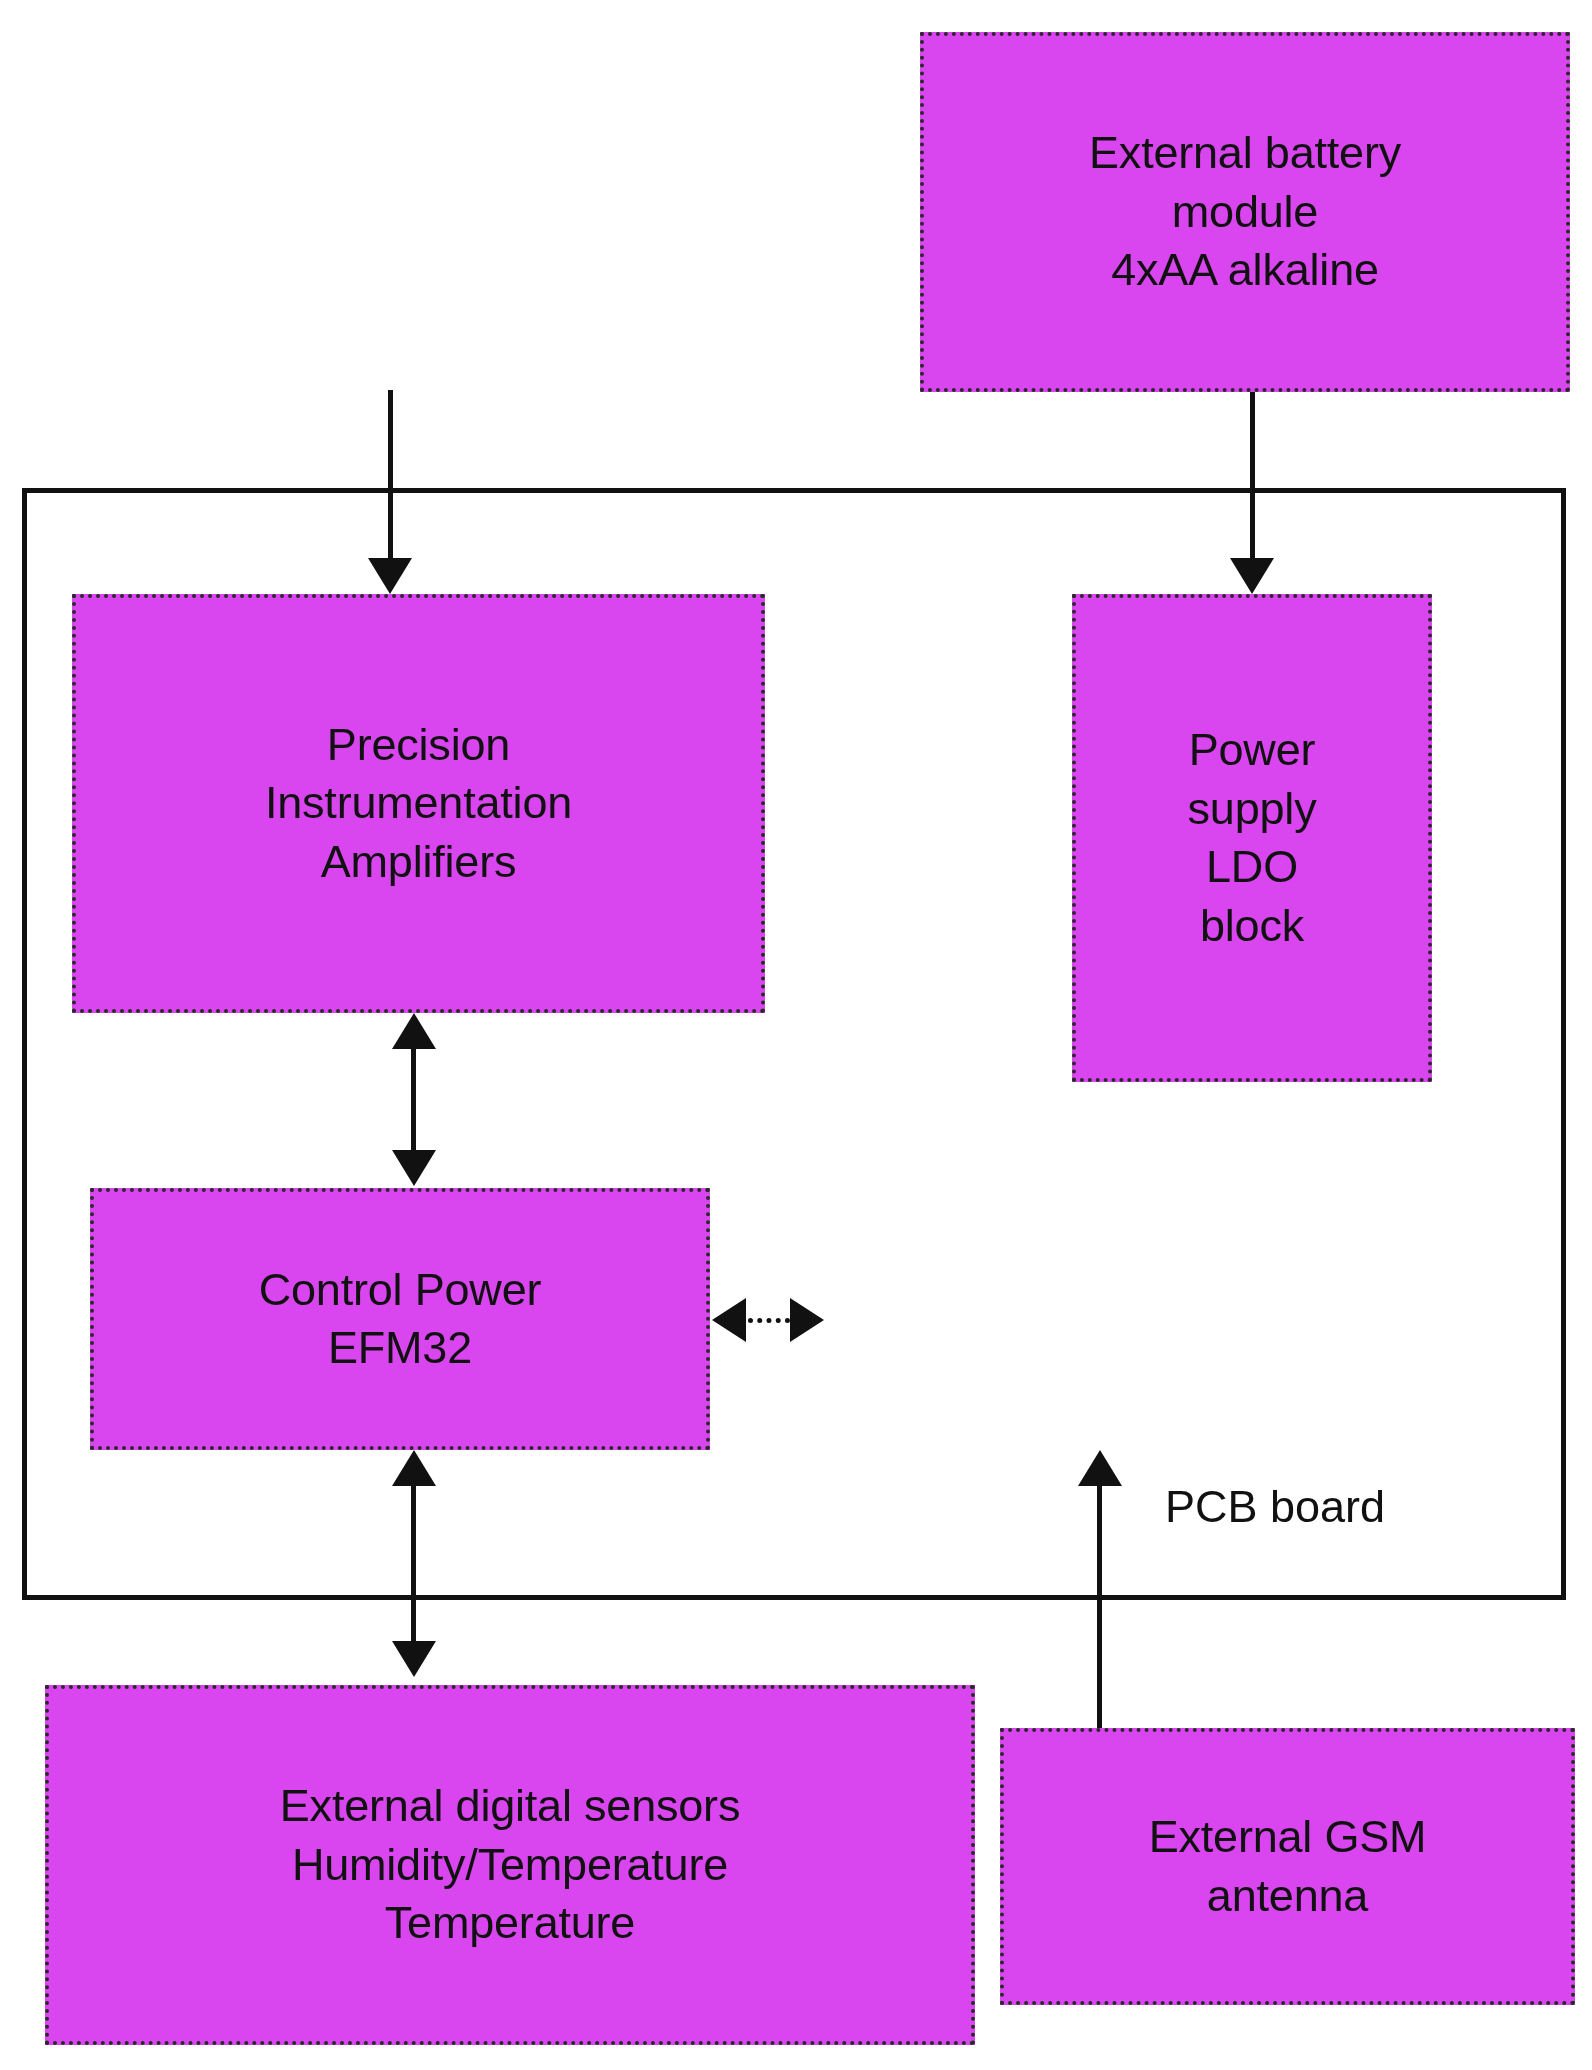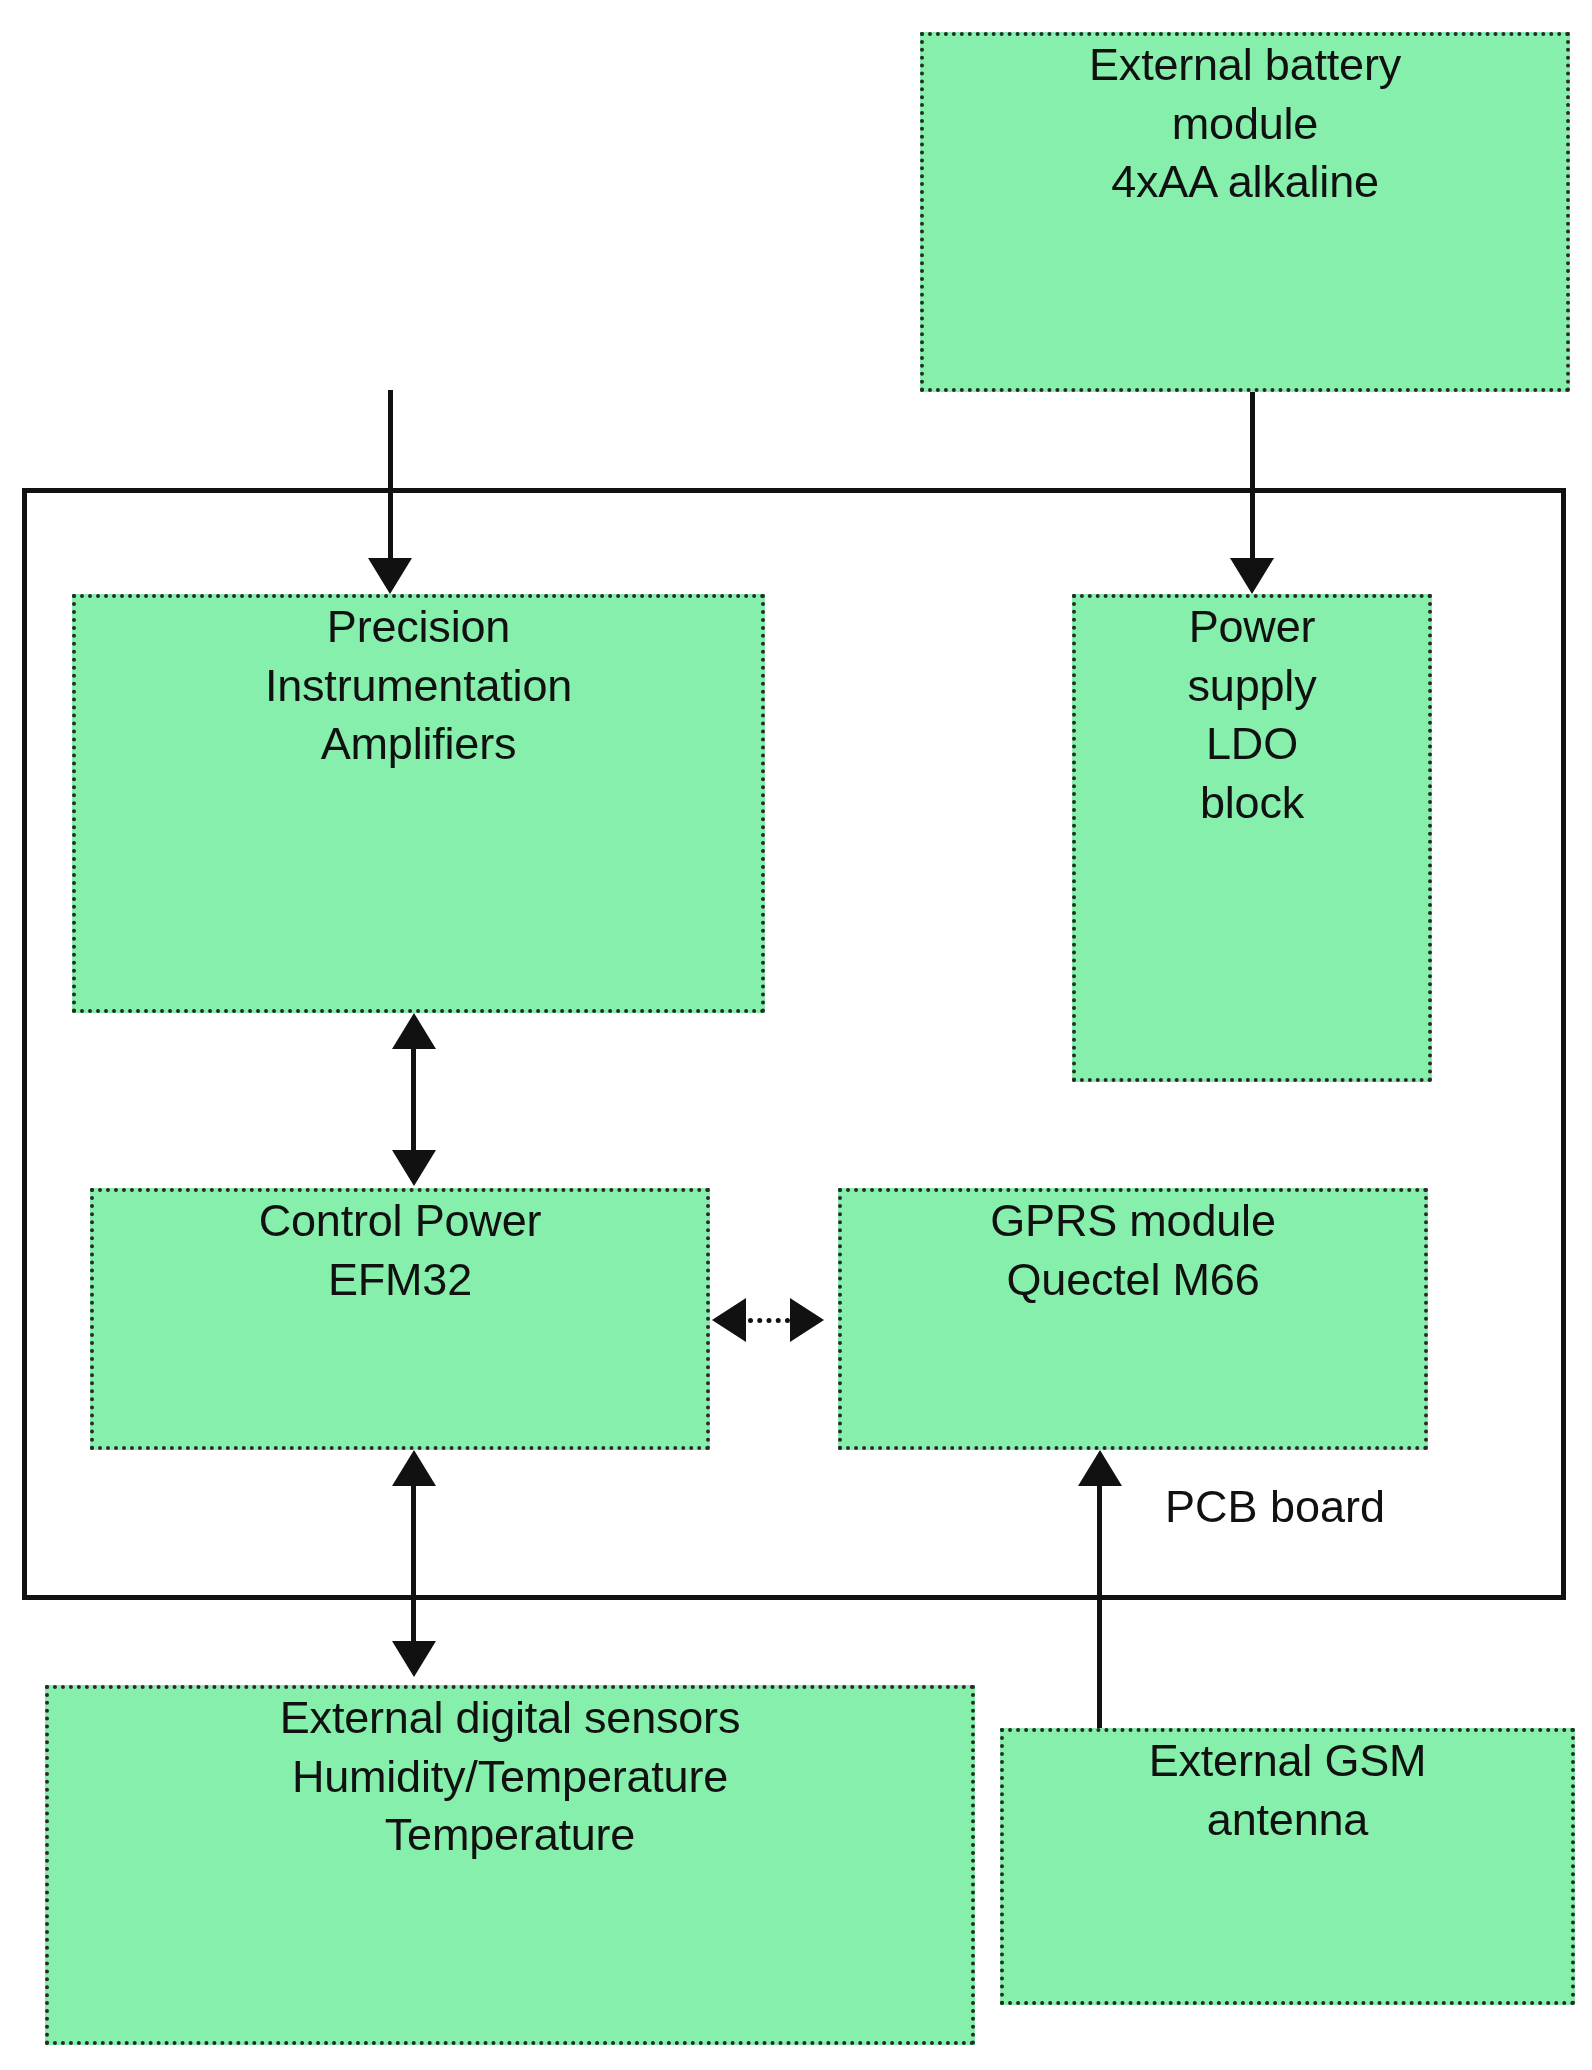--- a/index.html
+++ b/index.html
@@ -8,23 +8,23 @@
     width:1592px;
     height:2070px;
     background:#ffffff;
     font-family:"Liberation Sans", sans-serif;
     color:#111111;
     overflow:hidden;
   }
   .dbox{
     position:absolute;
     border:4px dotted #2a2a2a;
-    background:#86efac;
+    background:#d946ef;
     display:flex;
-    align-items:flex-start;
+    align-items:center;
     justify-content:center;
     box-sizing:border-box;
   }
   .dbox .lbl{
     text-align:center;
     line-height:1.30;
     font-size:45px;
     font-weight:400;
     letter-spacing:-0.2px;
     padding:0 10px;
@@ -120,24 +120,20 @@
     <div class="head head-up" style="left:392px; top:1013px;"></div>
     <div class="shaft vshaft" style="left:411px; top:1046px; height:106px;"></div>
     <div class="head head-down" style="left:392px; top:1150px;"></div>
   </div>
 
   <div class="dbox" style="left:90px; top:1188px; width:620px; height:262px;">
     <span class="lbl">Control Power
 EFM32</span>
   </div>
 
-  <div class="dbox" style="left:838px; top:1188px; width:590px; height:262px;">
-    <span class="lbl">GPRS module
-Quectel M66</span>
-  </div>
 
   <div>
     <div class="head head-left" style="left:712px; top:1298px;"></div>
     <div class="dotshaft" style="left:748px; top:1318px; width:42px;"></div>
     <div class="head head-right" style="left:790px; top:1298px;"></div>
   </div>
 
   <div>
     <div class="head head-up" style="left:392px; top:1450px;"></div>
     <div class="shaft vshaft" style="left:411px; top:1483px; height:160px;"></div>

